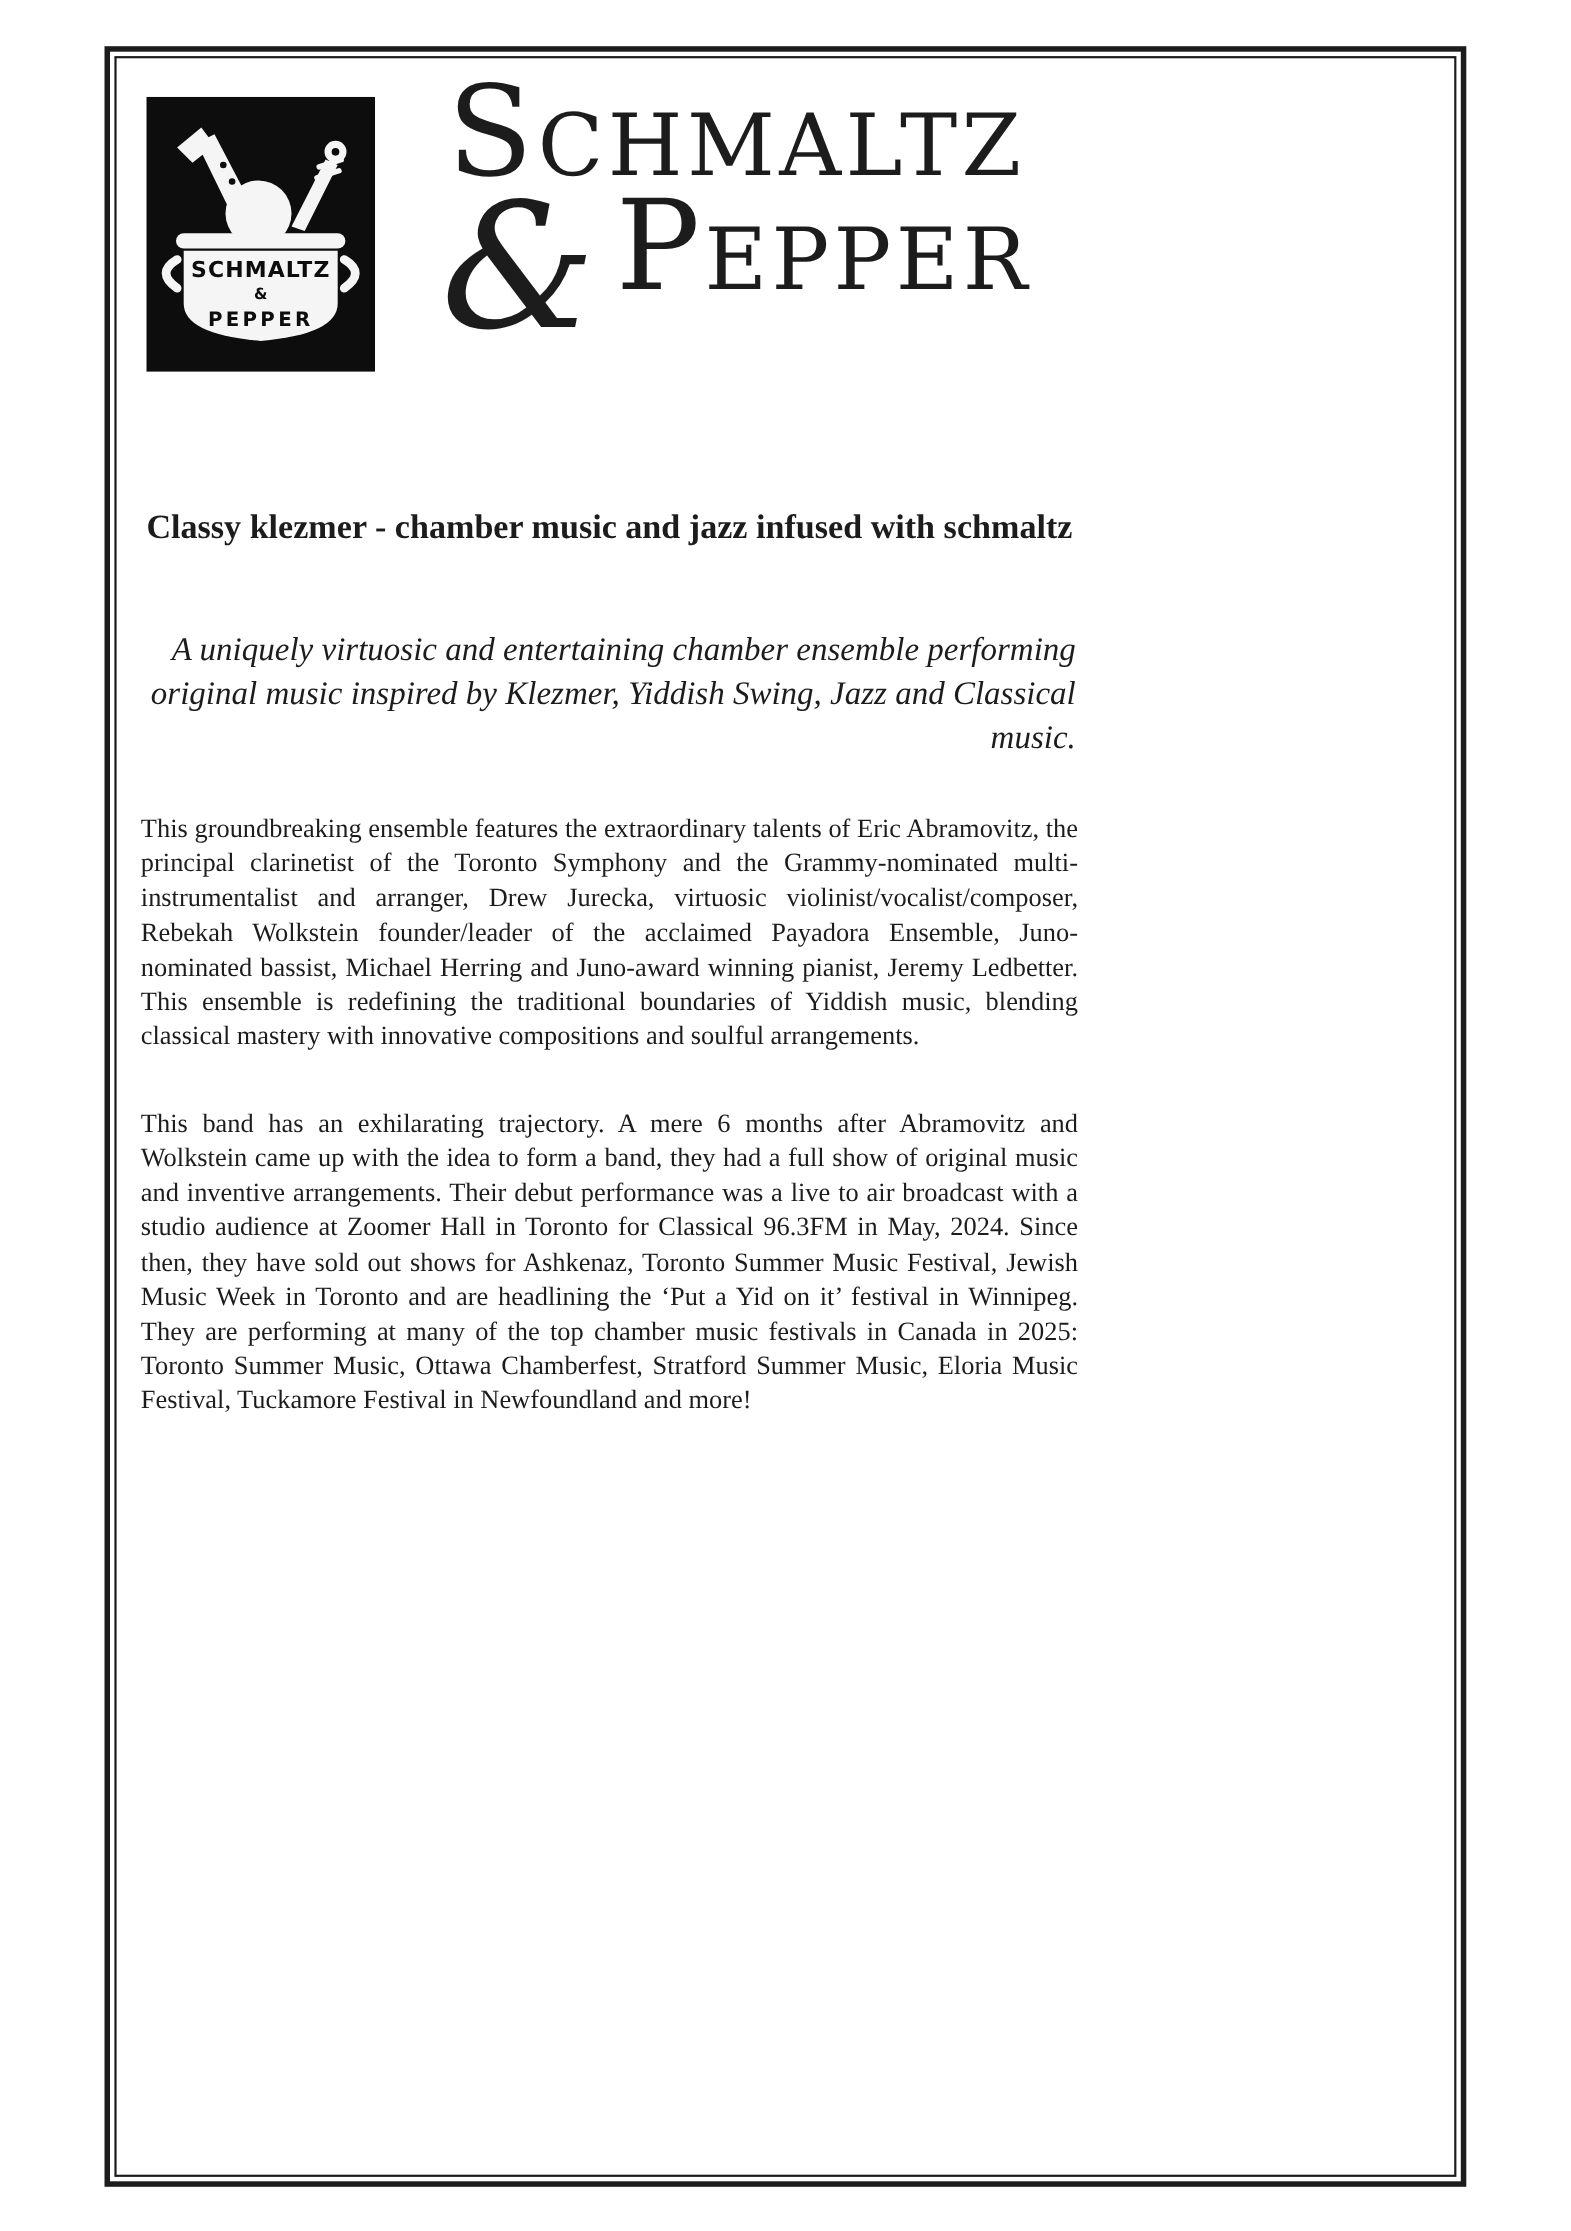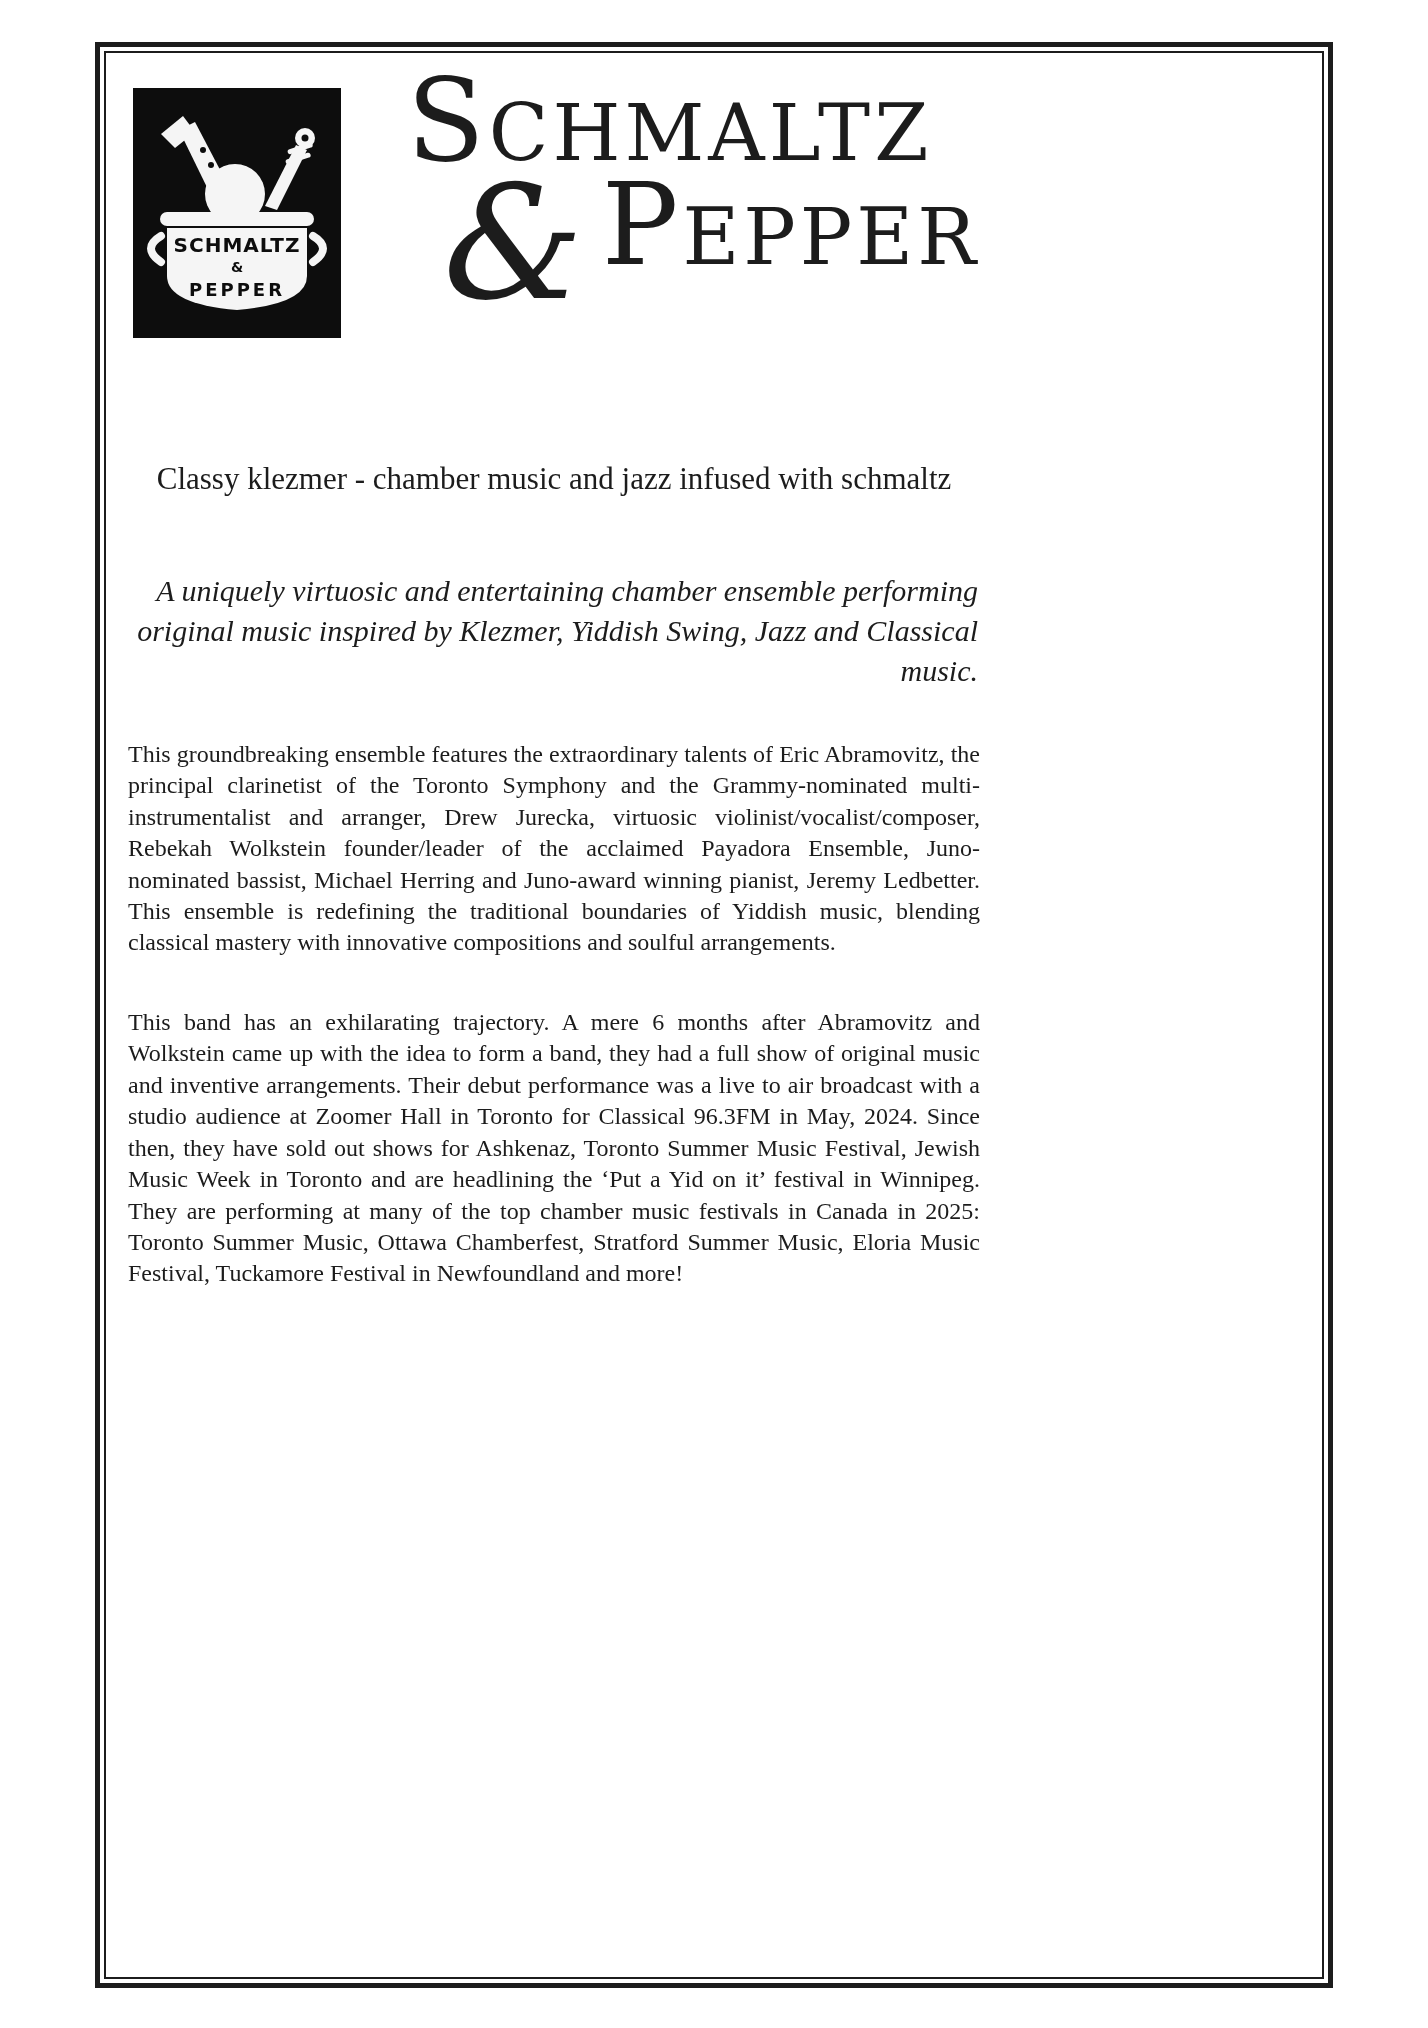--- a/index.html
+++ b/index.html
@@ -62,33 +62,32 @@
   }
   .title-line1 .cap,
   .title-line2 .cap {
     font-size: 114px;
     line-height: 0;
   }
   .title-line2 {
     font-size: 78px;
     letter-spacing: 4px;
     margin-top: 26px;
-    text-align: right;
   }
   .title-line2 .amp {
     font-size: 158px;
     font-style: italic;
     line-height: 0;
     margin-right: 14px;
     vertical-align: -34px;
   }
   .tagline {
     margin-top: 40px;
     text-align: center;
-    font-weight: normal;
+    font-weight: bold;
     font-size: 31px;
     line-height: 1.2;
   }
   .intro {
     margin-top: 74px;
     text-align: right;
     font-style: italic;
     font-size: 30px;
     line-height: 1.33;
     padding: 0 2px;

